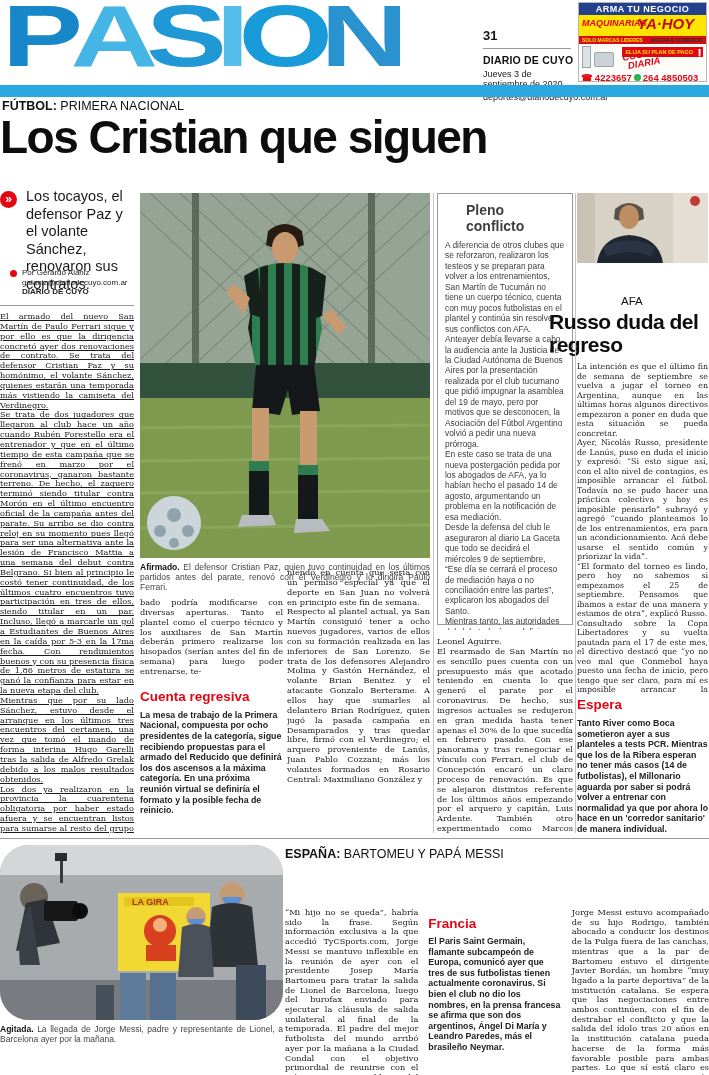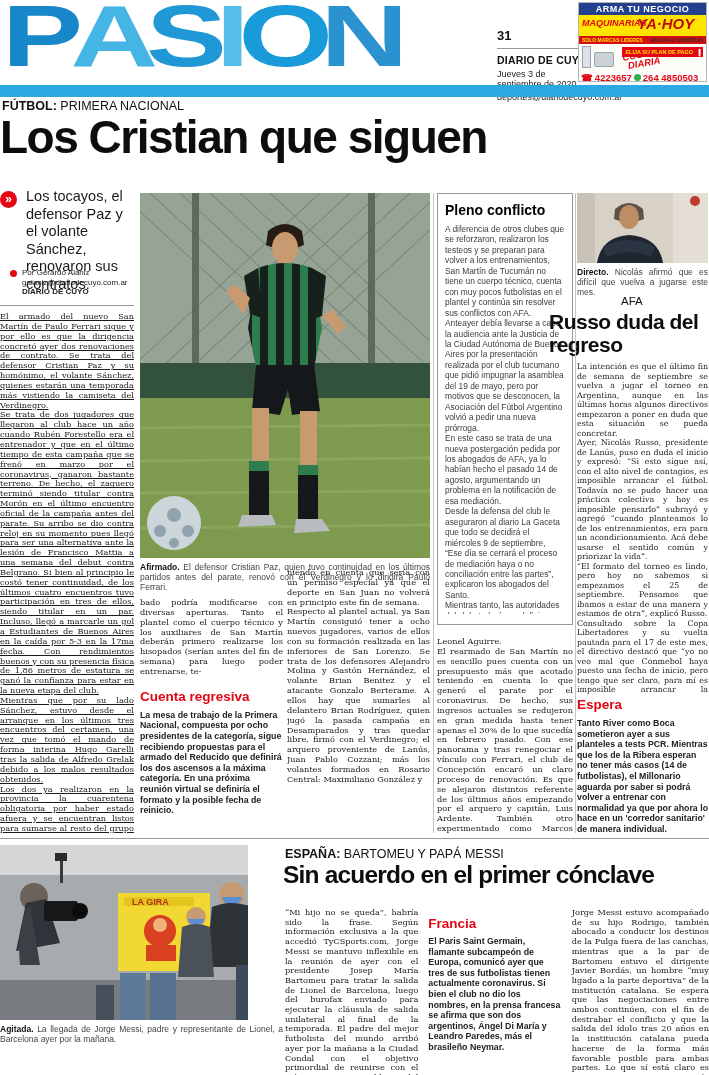--- a/index.html
+++ b/index.html
@@ -10,21 +10,21 @@
     font-family:"Liberation Sans", sans-serif; color:#1b1b1b;
   }
   .abs { position:absolute; }
 
   
   #logo {
     left:2px; top:-14px; font-weight:bold; font-size:88px; letter-spacing:-5px;
     transform:scaleX(1.38); transform-origin:left center; line-height:100px;
   }
   #logo span { display:inline-block; }
-  .info-block { left:497px; top:28px; width:92px; }
+  .info-block { left:483px; top:28px; width:92px; }
   .pagenum { font-weight:bold; font-size:13px; color:#111; }
   .info-rule { border-top:1px solid #999; margin:5px 0 5px 0; width:88px; }
   .paper-name { font-weight:bold; font-size:10.5px; letter-spacing:0.2px; color:#111; }
   .paper-date, .paper-mail { font-size:9px; color:#222; margin-top:3px; }
   .cyan-bar { left:0; top:85px; width:709px; height:12px; background:#2AA9E0; }
 
   
   .adbox { left:578px; top:2px; width:129px; height:80px; border:1px solid #b5b5b5; background:#fff; overflow:hidden; font-family:Liberation Sans, sans-serif; }
   .ad-bluebar { background:#23408e; color:#fff; font-weight:bold; font-size:9px; text-align:center; padding:1px 0; letter-spacing:0.5px; }
   .ad-yellow { background:#ffe400; height:21px; position:relative; }
@@ -62,37 +62,37 @@
 
   .photo-main { left:140px; top:193px; width:290px; height:365px; overflow:hidden; }
   .caption { font-size:8.5px; line-height:10px; color:#444; text-align:justify; }
   .caption b { color:#111; }
   #cap-main { left:140px; top:562px; width:290px; }
   .red-sub { color:#e30613; font-weight:bold; font-size:13.5px; margin:12px 0 6px 0; }
   .bold-sans { font-size:8.8px; line-height:10.6px; font-weight:bold; color:#222; text-align:left; white-space:pre-line; }
 
   
   .conflict-box { left:437px; top:193px; width:136px; height:432px; border:1px solid #999; padding:8px 7px; background:#fff; }
-  .conflict-title { font-weight:bold; font-size:14px; color:#000000; margin-bottom:6px; }
+  .conflict-title { font-weight:bold; font-size:14px; color:#404040; margin-bottom:6px;margin-left:21px; }
   .conflict-text { font-size:8.4px; line-height:10.45px; color:#3c3c3c; white-space:pre-line; text-align:left; overflow:hidden; height:390px; }
 
   
   .photo-directo { left:577px; top:193px; width:131px; height:70px; overflow:hidden; }
   #cap-directo { left:577px; top:267px; width:131px; }
   .section-afa { left:577px; top:295px; width:148px; font-size:11.5px; color:#111;padding-left:44px; }
   .headline-afa { left:549px; top:310px; width:151px; font-size:21px; line-height:23px; font-weight:bold; letter-spacing:-0.5px; color:#0d0d0d; }
   #afa-body { left:577px; top:362px; width:131px; height:332px; font-size:7.9px; line-height:9.5px; }
   #espera { left:577px; top:697px; width:131px; height:138px; overflow:hidden; }
 
   
   .vrule { width:1px; background:#c4c4c4; }
   .hrule { height:1px; background:#9a9a9a; }
 
   
-  .photo-crowd { left:0; top:845px; width:248px; height:175px; overflow:hidden; }
+  .photo-crowd { left:0; top:845px; width:283px; height:175px; overflow:hidden;border-radius:29px; }
   #cap-crowd { left:0; top:1024px; width:283px; }
   .kicker-bottom { left:285px; top:847px; width:424px; font-size:12.5px; }
   .headline-bottom { left:283px; top:861px; width:426px; font-size:24.5px; font-weight:bold; letter-spacing:-0.8px; color:#0d0d0d; white-space:nowrap; }
   .bottom-cols { left:285px; top:908px; width:424px; height:167px; display:flex; gap:10px; overflow:hidden; }
   .bottom-col { width:135px; }
   .bottom-col .serif-inline { font-family:"DejaVu Serif",serif; font-size:8.2px; line-height:9.7px; text-align:justify; white-space:pre-line; }
   .bottom-col .red-sub { margin:8px 0 5px 0; }
 </style>
 </head>
 <body>
@@ -258,23 +258,20 @@
       <rect width="131" height="70" fill="#d8d1c6"></rect>
       <rect x="96" y="0" width="35" height="70" fill="#e4ded4"></rect>
       <rect x="0" y="0" width="18" height="70" fill="#c9c2b6"></rect>
       <path d="M38 16 q14 -12 28 0 l1 10 q-15 7 -30 0 z" fill="#5a5248"></path>
       <ellipse cx="52" cy="24" rx="10" ry="12" fill="#bd8d63"></ellipse>
       <path d="M20 70 q4 -26 32 -28 q30 2 34 28 z" fill="#1e2632"></path>
       <path d="M26 54 q26 -14 52 0 l-4 10 q-22 -10 -44 0 z" fill="#2a3442"></path>
       <circle cx="118" cy="8" r="5" fill="#c23a2f"></circle>
     </svg>
   </div>
-  <div class="abs caption" id="cap-directo">
-    <b>Directo.</b><span> Nicolás afirmó que es difícil que vuelva a jugarse este mes.</span>
-  </div>
   <div class="abs section-afa">AFA</div>
   <h2 class="abs headline-afa">Russo duda del regreso</h2>
   <div class="abs serif-col" id="afa-body">La intención es que el último fin de semana de septiembre se vuelva a jugar el torneo en Argentina, aunque en las últimas horas algunos directivos empezaron a poner en duda que esta situación se pueda concretar.
 Ayer, Nicolás Russo, presidente de Lanús, puso en duda el inicio y expresó: “Si esto sigue así, con el alto nivel de contagios, es imposible arrancar el fútbol. Todavía no se pudo hacer una práctica colectiva y hoy es imposible pensarlo” subrayó y agregó “cuando planteamos lo de los entrenamientos, era para un acondicionamiento. Acá debe usarse el sentido común y priorizar la vida”.
 “El formato del torneo es lindo, pero hoy no sabemos si empezamos el 25 de septiembre. Pensamos que íbamos a estar de una manera y estamos de otra”, explicó Russo.
 Consultado sobre la Copa Libertadores y su vuelta pautada para el 17 de este mes, el directivo destacó que “yo no veo mal que Conmebol haya puesto una fecha de inicio, pero tengo que ser claro, para mí es imposible arrancar la Libertadores. Es una locura en este momento. Hoy está el corredor sanitario, todo bien, perfecto, pero si esto no mejora no sé qué vamos a hacer. Pensamos que en agosto empezaba a bajar y no pasó: todo lo contrario”.</div>
   <div class="abs" id="espera">
     <div class="red-sub" style="margin-top:0">Espera</div>
     <div class="bold-sans">Tanto River como Boca sometieron ayer a sus planteles a tests PCR. Mientras que los de la Ribera esperan no tener más casos (14 de futbolistas), el Millonario aguarda por saber si podrá volver a entrenar con normalidad ya que por ahora lo hace en un 'corredor sanitario' de manera individual.</div>
   </div>
@@ -317,21 +314,20 @@
       <rect x="96" y="140" width="18" height="35" fill="#46505a"></rect>
     </svg>
   </div>
   <div class="abs caption" id="cap-crowd">
     <b>Agitada.</b><span> La llegada de Jorge Messi, padre y representante de Lionel, a  Barcelona ayer por la mañana.</span>
   </div>
 
   <div class="abs kicker kicker-bottom">
     <b>ESPAÑA:</b><span> BARTOMEU Y PAPÁ MESSI</span>
   </div>
-  <h2 class="abs headline-bottom">Sin acuerdo en el primer cónclave</h2>
 
   <div class="abs bottom-cols">
     <div class="bottom-col">
       <div class="serif-inline">“Mi hijo no se queda”, habría sido la frase. Según información exclusiva a la que accedió TyCSports.com, Jorge Messi se mantuvo inflexible en la reunión de ayer con el presidente Josep María Bartomeu para tratar la salida de Lionel de Barcelona, luego del burofax enviado para ejecutar la cláusula de salida unilateral al final de la temporada. El padre del mejor futbolista del mundo arribó ayer por la mañana a la Ciudad Condal con el objetivo primordial de reunirse con el máximo responsable del Blaugrana. Así lo hicieron en las últimas horas de la tarde espa-</div>
     </div>
     <div class="bottom-col">
       <div class="red-sub">Francia</div>
       <div class="bold-sans">El Paris Saint Germain, flamante subcampeón de Europa, comunicó ayer que tres de sus futbolistas tienen actualmente coronavirus. Si bien el club no dio los nombres, en la prensa francesa se afirma que son dos argentinos, Ángel Di María y Leandro Paredes, más el brasileño Neymar.</div>
     </div>
     <div class="bottom-col" style="width:139px">

